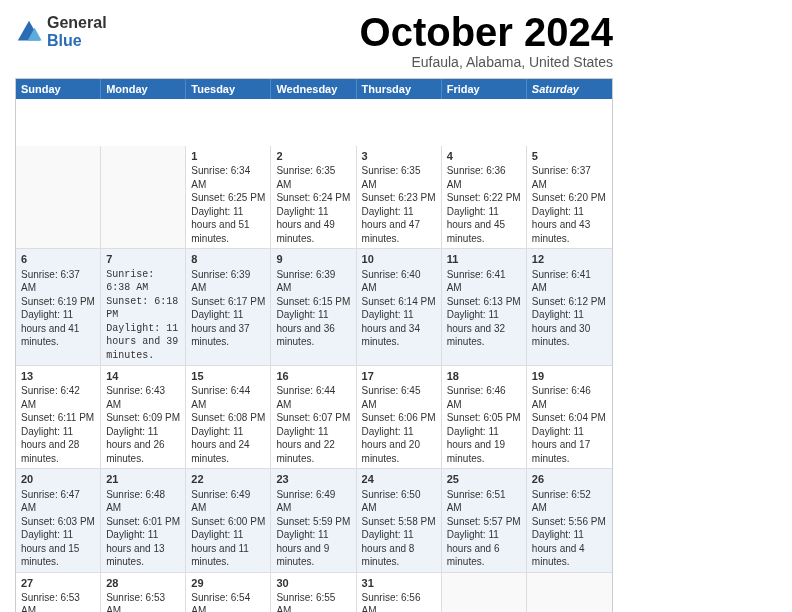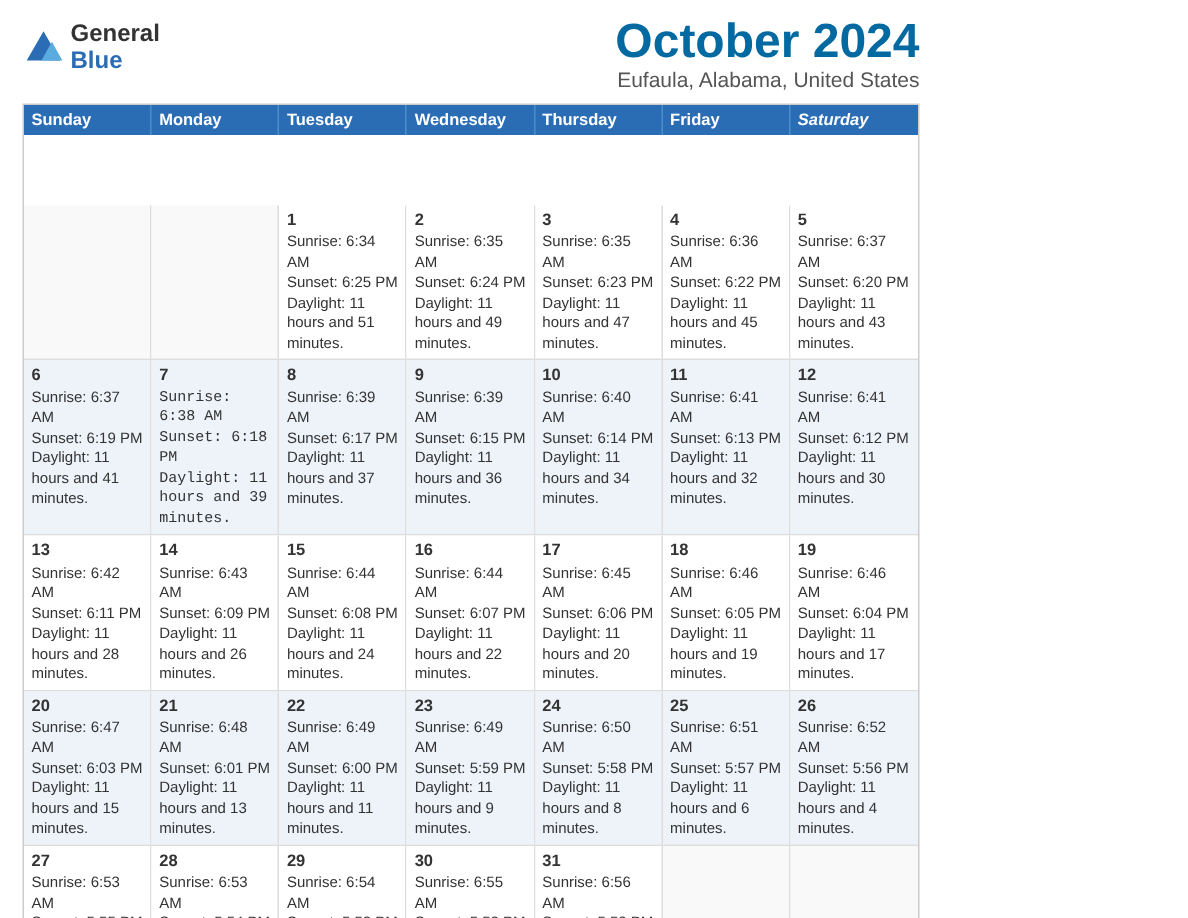--- a/index.html
+++ b/index.html
@@ -45,23 +45,23 @@
     }
     .logo-icon {
       width: 28px;
       height: 28px;
       margin-right: 4px;
     }
     .title-block {
       text-align: right;
     }
     .month-title {
-      font-size: 32px;
-      font-weight: bold;
-      color: #0369a1;
+      font-size: 40px;
+      font-weight: bold;
+      color: #000000;
       line-height: 1.1;
     }
     .location {
       font-size: 14px;
       color: #555;
     }
     .calendar {
       flex: 1;
       display: flex;
       flex-direction: column;

